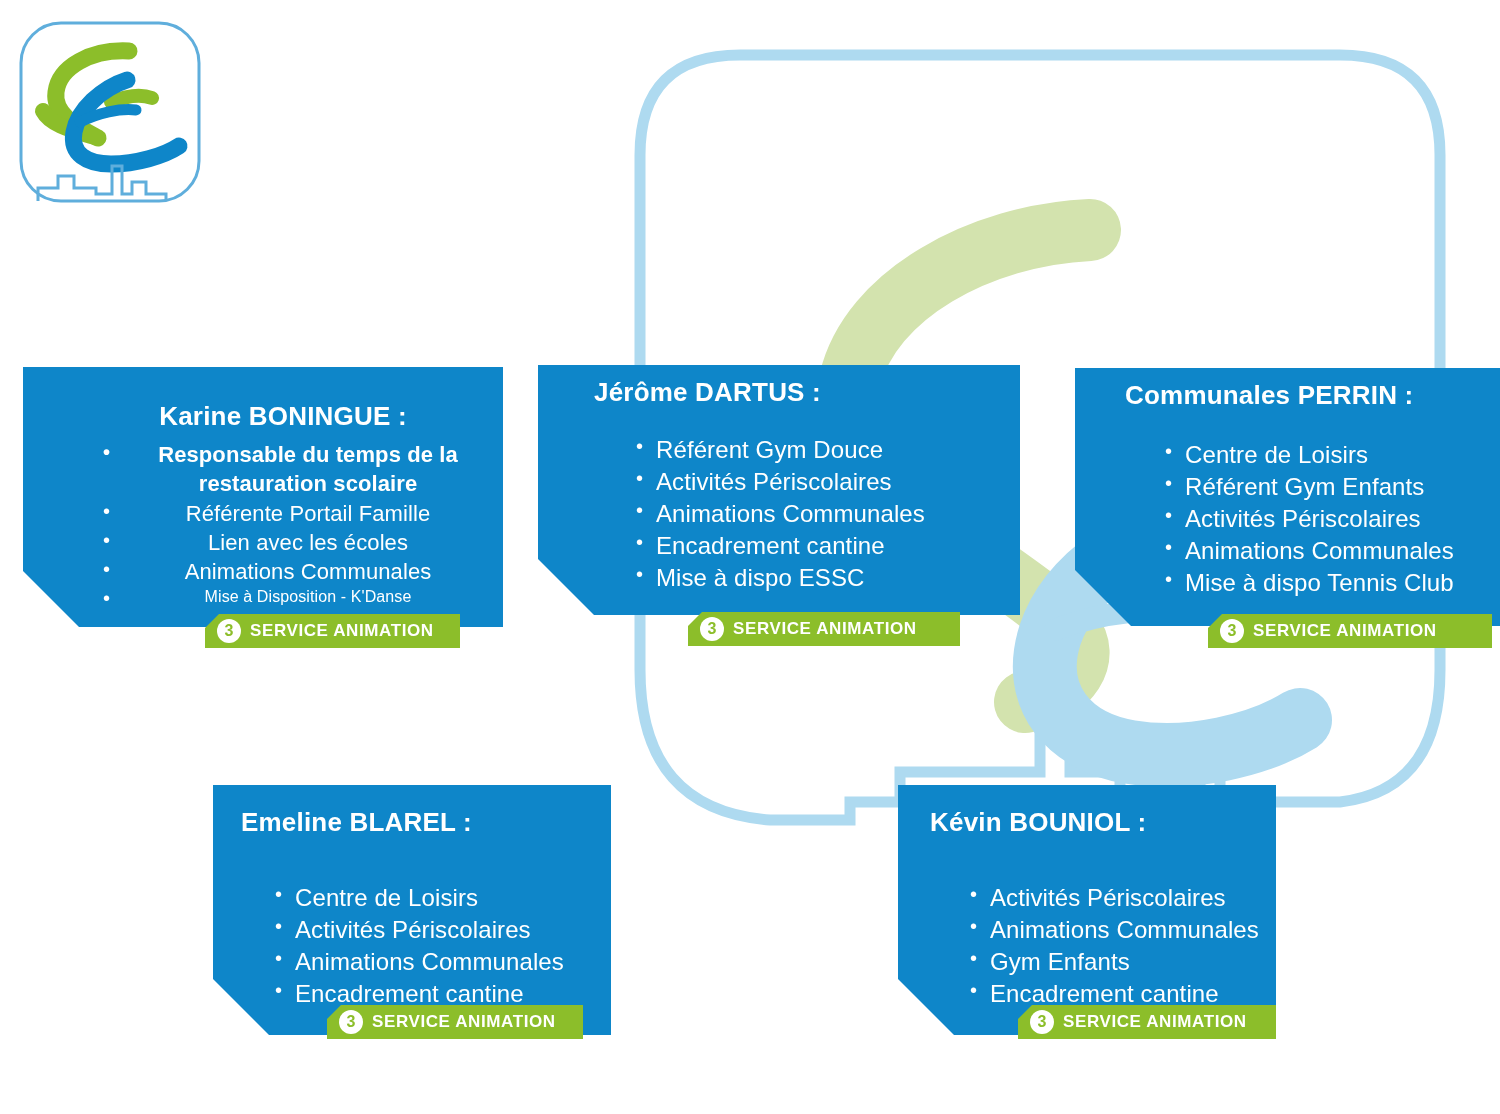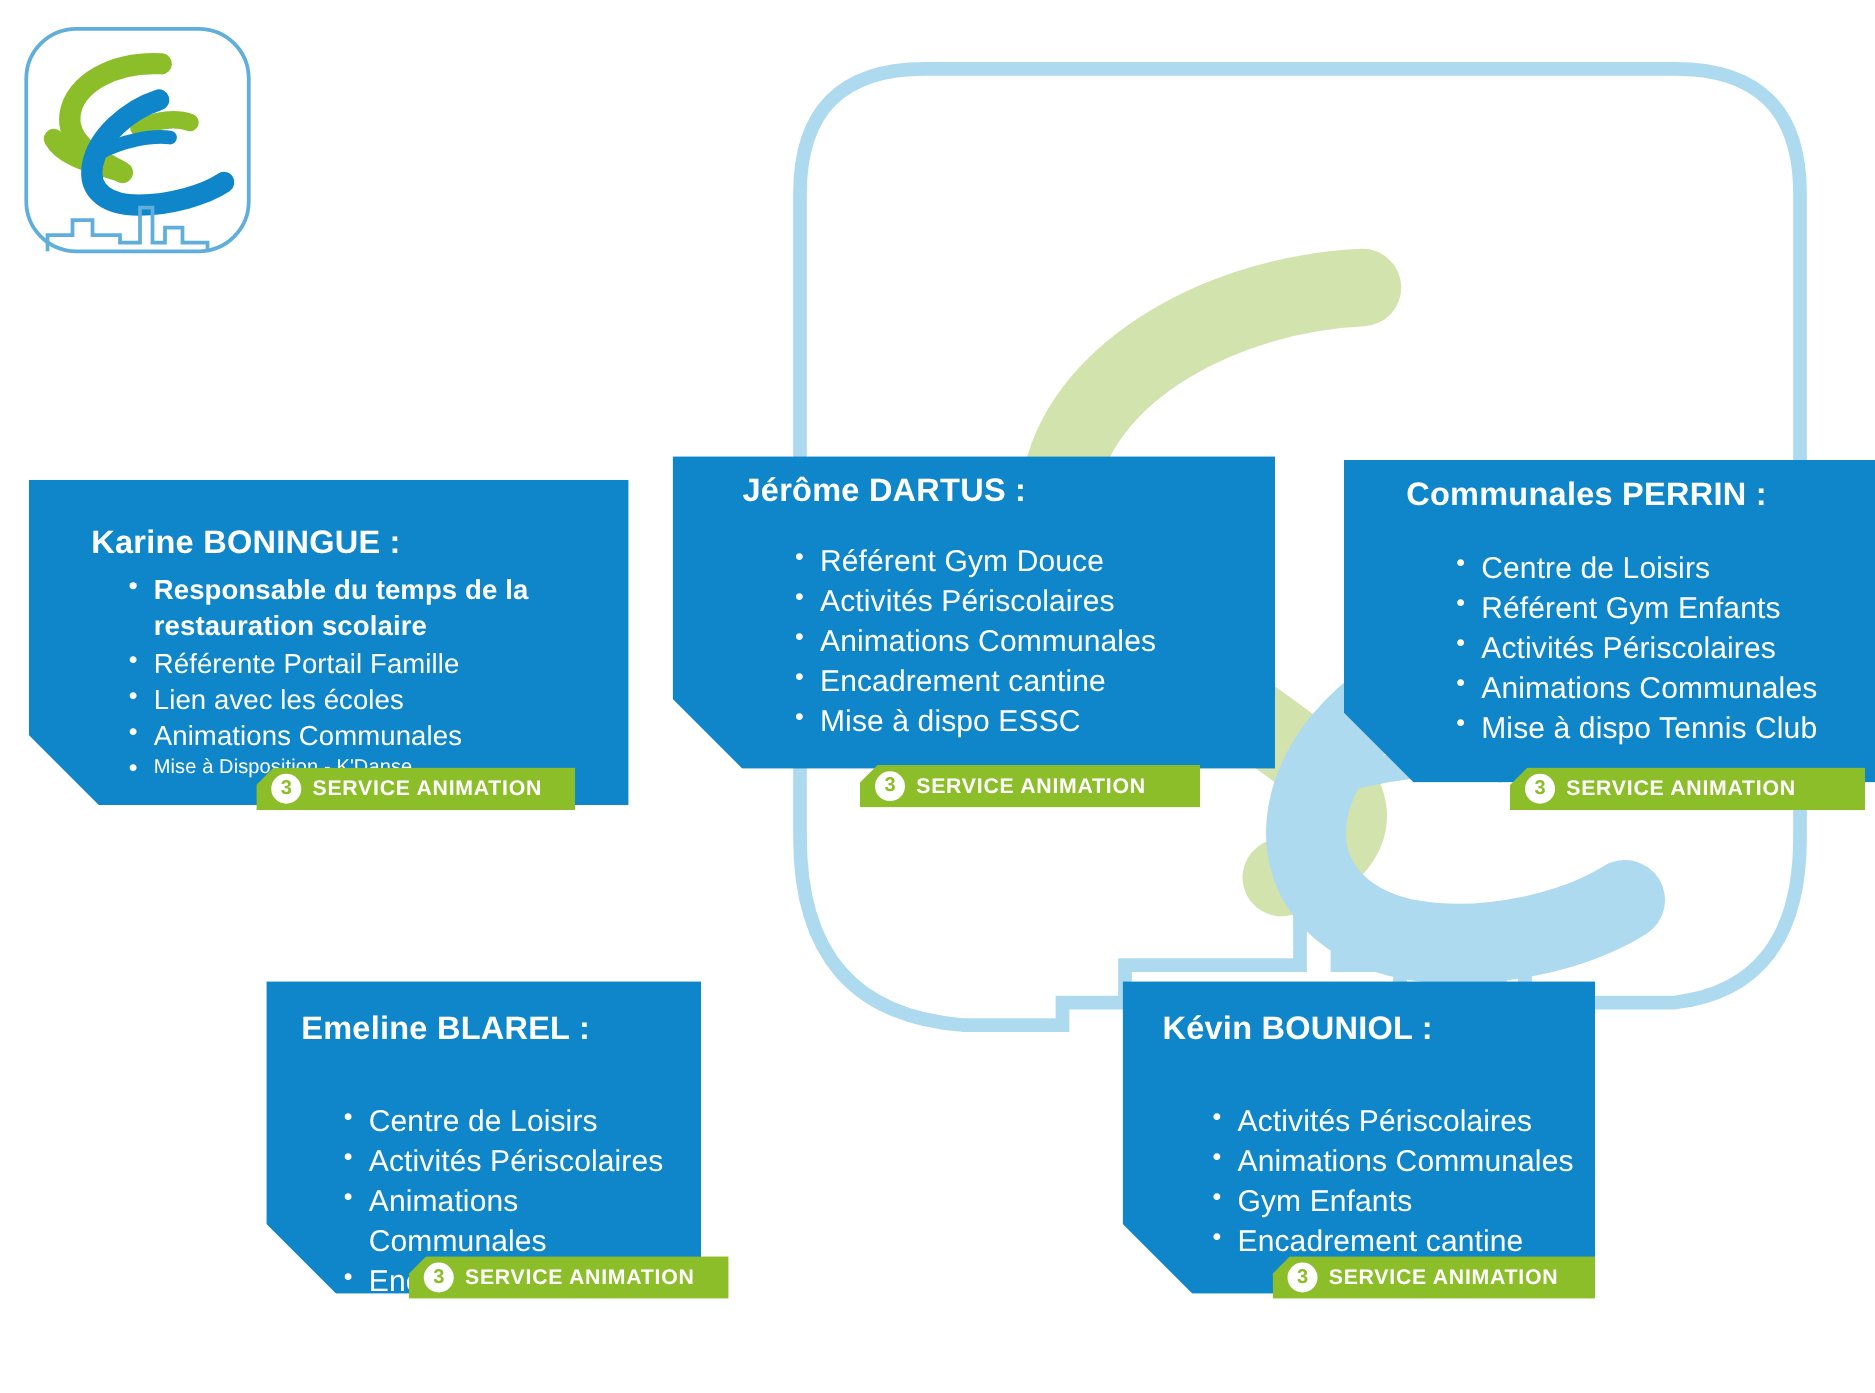--- a/index.html
+++ b/index.html
@@ -150,21 +150,21 @@
     <path d="M 111 62 C 86 70 62 92 58 114 C 54 136 71 146 95 146
              C 120 146 148 138 163 128" fill="none" stroke="#0E86C9" stroke-width="17" stroke-linecap="round"></path>
     <path d="M 64 104 C 82 95 104 90 120 92" fill="none" stroke="#0E86C9" stroke-width="11" stroke-linecap="round"></path>
 
     <path d="M 22 183 L 22 170 L 42 170 L 42 158 L 58 158 L 58 170
              L 80 170 L 80 176 L 96 176 L 96 148 L 106 148 L 106 176
              L 116 176 L 116 164 L 130 164 L 130 176 L 150 176
              L 150 183" fill="none" stroke="#5FAEDC" stroke-width="3"></path>
   </svg>
 
-  <div class="card notch-card" style="left:23px; top:384px; width:480px; height:260px;">
+  <div class="card notch-card" style="left:23px; top:367px; width:480px; height:260px;text-align:center;">
     <div class="card-body" style="padding:34px 10px 0 50px;">
       <div class="card-title">Karine BONINGUE :</div>
       <ul class="card-list" style="margin-top:8px; padding-left:28px;">
         <li style="font-size:22px;font-weight:bold;">Responsable du temps de la restauration scolaire</li>
         <li style="font-size:22px;">Référente Portail Famille</li>
         <li style="font-size:22px;">Lien avec les écoles</li>
         <li style="font-size:22px;">Animations Communales</li>
         <li style="font-size:16px;">Mise à Disposition - K'Danse</li>
       </ul>
     </div>
@@ -201,21 +201,21 @@
         <li>Animations Communales</li>
         <li>Mise à dispo Tennis Club</li>
       </ul>
     </div>
   </div>
   <div class="badge" style="left:1208px; top:614px; width:284px;">
     <span class="badge-num">3</span>
     <span class="badge-label">SERVICE ANIMATION</span>
   </div>
 
-  <div class="card notch-card" style="left:213px; top:785px; width:348px; height:250px;">
+  <div class="card notch-card" style="left:213px; top:785px; width:398px; height:250px;">
     <div class="card-body" style="padding:22px 10px 0 28px;">
       <div class="card-title">Emeline BLAREL :</div>
       <ul class="card-list" style="margin-top:44px; padding-left:32px;">
         <li>Centre de Loisirs</li>
         <li>Activités Périscolaires</li>
         <li>Animations Communales</li>
         <li>Encadrement cantine</li>
       </ul>
     </div>
   </div>

